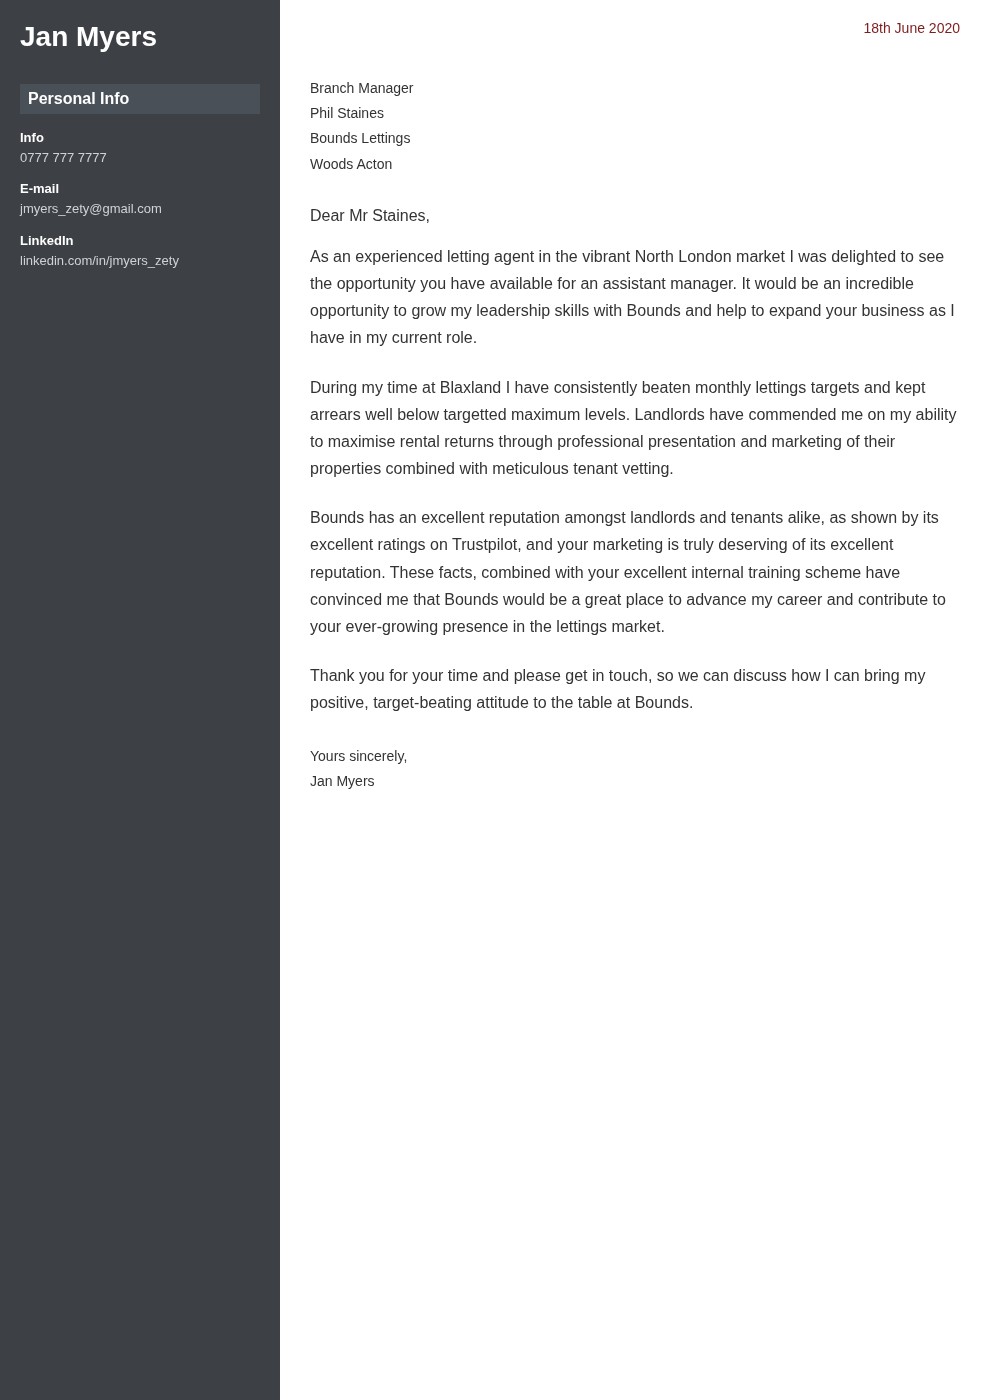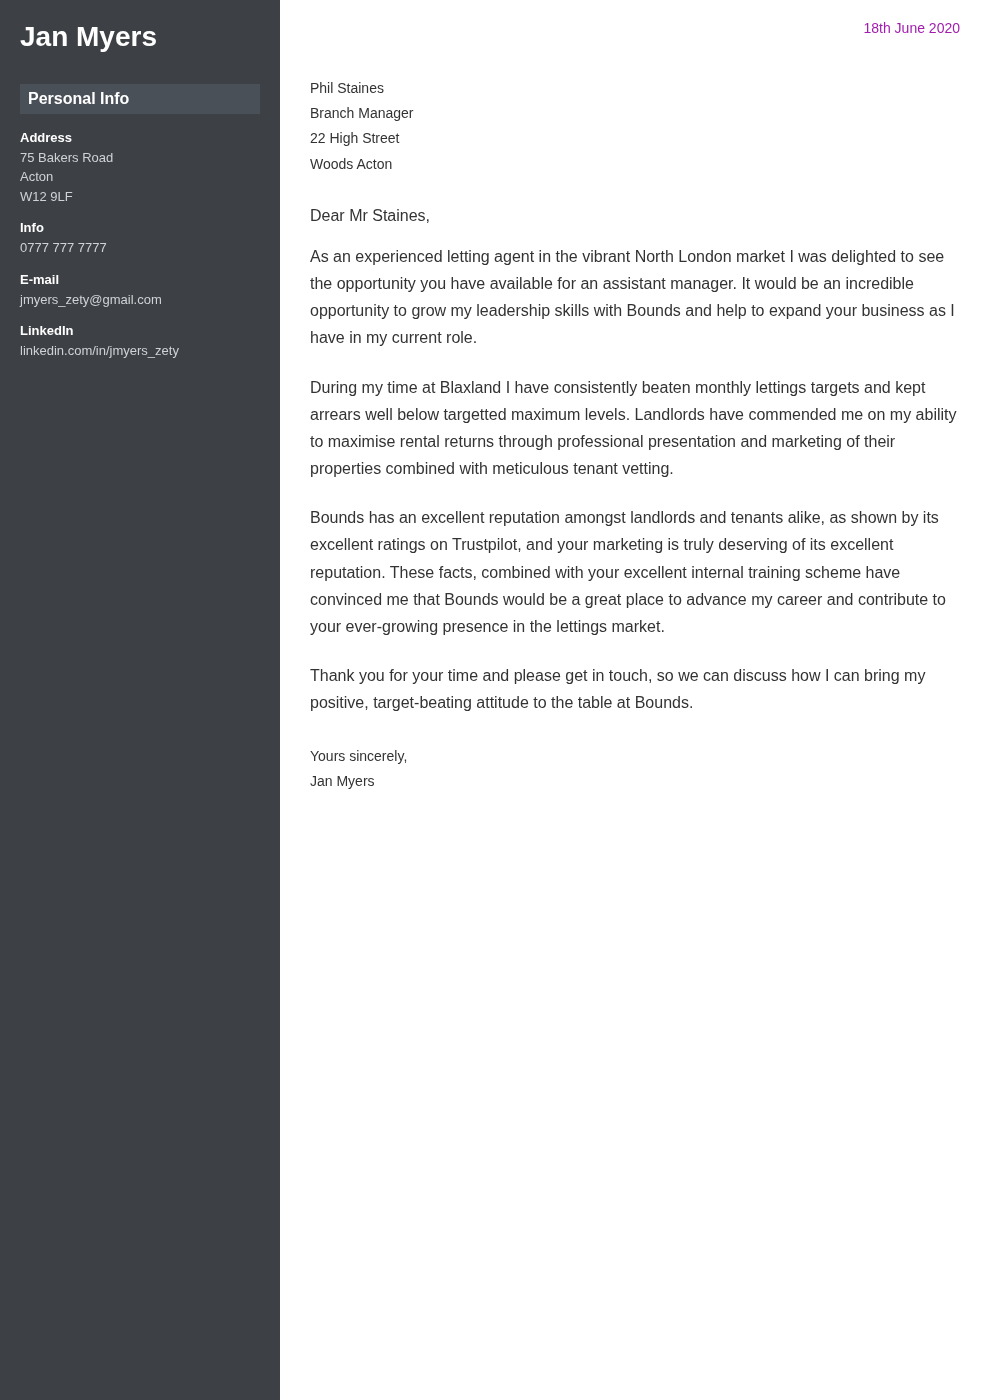--- a/index.html
+++ b/index.html
@@ -62,21 +62,21 @@
 
     .main-content {
       flex: 1;
       padding: 20px 30px 40px 30px;
       color: #333;
     }
 
     .date-line {
       text-align: right;
       font-size: 14px;
-      color: #a21caf;
+      color: #7f1d1d;
       margin-bottom: 40px;
     }
 
     .recipient-block {
       margin-bottom: 30px;
       line-height: 1.8;
       font-size: 14px;
       color: #333;
     }
 
@@ -101,26 +101,20 @@
     }
   </style>
 </head>
 <body>
 
 <div class="sidebar">
   <div class="sidebar-name">Jan Myers</div>
 
   <div class="personal-info-heading">Personal Info</div>
 
-  <div class="info-section">
-    <div class="info-label">Address</div>
-    <div class="info-value">75 Bakers Road</div>
-    <div class="info-value">Acton</div>
-    <div class="info-value">W12 9LF</div>
-  </div>
 
   <div class="info-section">
     <div class="info-label">Info</div>
     <div class="info-value">0777 777 7777</div>
   </div>
 
   <div class="info-section">
     <div class="info-label">E-mail</div>
     <div class="info-value">jmyers_zety@gmail.com</div>
   </div>
@@ -128,23 +122,23 @@
   <div class="info-section">
     <div class="info-label">LinkedIn</div>
     <div class="info-value">linkedin.com/in/jmyers_zety</div>
   </div>
 </div>
 
 <div class="main-content">
   <div class="date-line">18th June 2020</div>
 
   <div class="recipient-block">
+    <div>Branch Manager</div>
     <div>Phil Staines</div>
-    <div>Branch Manager</div>
-    <div>22 High Street</div>
+    <div>Bounds Lettings</div>
     <div>Woods Acton</div>
   </div>
 
   <div class="greeting">Dear Mr Staines,</div>
 
   <div class="letter-paragraph">As an experienced letting agent in the vibrant North London market I was delighted to see the opportunity you have available for an assistant manager. It would be an incredible opportunity to grow my leadership skills with Bounds and help to expand your business as I have in my current role.</div>
   <div class="letter-paragraph">During my time at Blaxland I have consistently beaten monthly lettings targets and kept arrears well below targetted maximum levels. Landlords have commended me on my ability to maximise rental returns through professional presentation and marketing of their properties combined with meticulous tenant vetting.</div>
   <div class="letter-paragraph">Bounds has an excellent reputation amongst landlords and tenants alike, as shown by its excellent ratings on Trustpilot, and your marketing is truly deserving of its excellent reputation. These facts, combined with your excellent internal training scheme have convinced me that Bounds would be a great place to advance my career and contribute to your ever-growing presence in the lettings market.</div>
   <div class="letter-paragraph">Thank you for your time and please get in touch, so we can discuss how I can bring my positive, target-beating attitude to the table at Bounds.</div>
 

